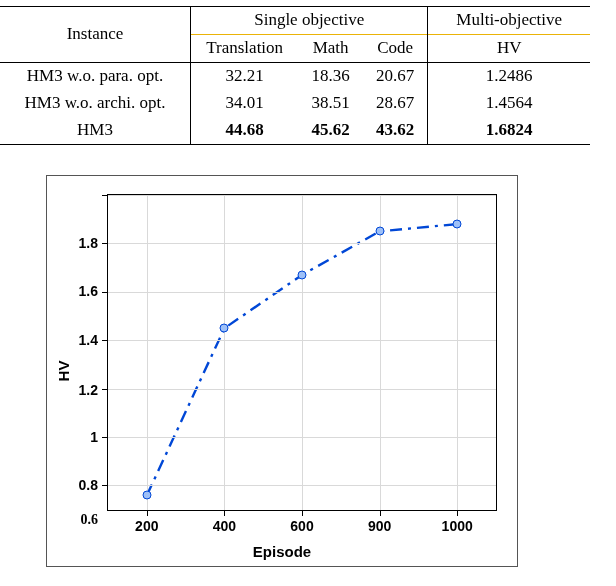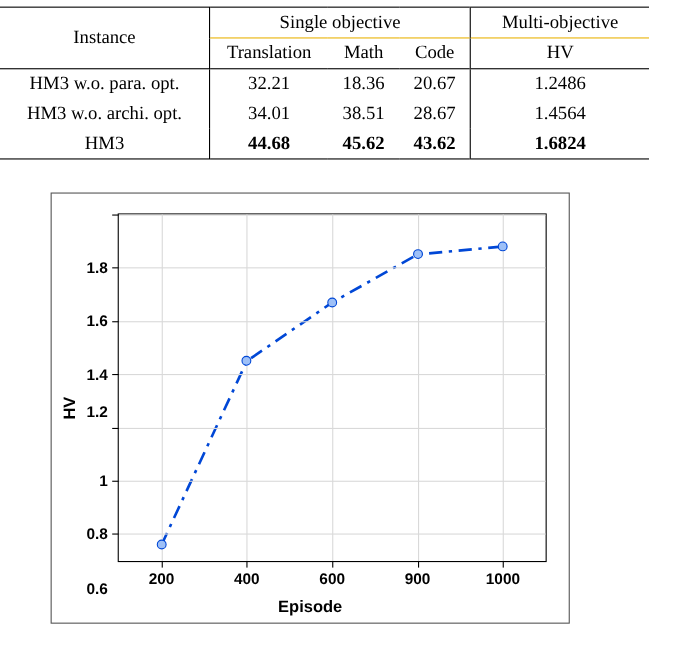--- a/index.html
+++ b/index.html
@@ -163,30 +163,30 @@
 
   <div class="chart-wrap">
     <div class="ylabel">HV</div>
     <div class="xlabel">Episode</div>
     <div class="plot-area" id="plot-area">
       <svg class="line-svg" id="line-svg" viewBox="0 0 388 315">
           <path d="M38.800000000000004 300.46153846153845 L116.39999999999999 133.26923076923077 L194 79.96153846153848 L271.59999999999997 36.34615384615387 L349.2 29.076923076923094" fill="none" stroke="#0047d6" stroke-width="2.4" stroke-dasharray="12 6 3 6"></path>
         </svg>
     <div class="grid-line-h" style="top: 290.769px;"></div>
         <div class="tick-h" style="top: 290.769px;"></div>
-        <div class="ytick-label" style="top: 292px;">0.6</div>
+        <div class="ytick-label" style="top: 277px; font-family: Liberation Serif, serif;">0.6</div>
         <div class="grid-line-h" style="top: 242.308px;"></div>
         <div class="tick-h" style="top: 242.308px;"></div>
         <div class="ytick-label" style="top: 242.308px;">0.8</div>
         <div class="grid-line-h" style="top: 193.846px;"></div>
         <div class="tick-h" style="top: 193.846px;"></div>
         <div class="ytick-label" style="top: 193.846px;">1</div>
         <div class="grid-line-h" style="top: 145.385px;"></div>
         <div class="tick-h" style="top: 145.385px;"></div>
-        <div class="ytick-label" style="top: 131px;">1.2</div>
+        <div class="ytick-label" style="top: 147px;">1.2</div>
         <div class="grid-line-h" style="top: 96.9231px;"></div>
         <div class="tick-h" style="top: 96.9231px;"></div>
         <div class="ytick-label" style="top: 96.9231px;">1.4</div>
         <div class="grid-line-h" style="top: 48.4615px;"></div>
         <div class="tick-h" style="top: 48.4615px;"></div>
         <div class="ytick-label" style="top: 48.4615px;">1.6</div>
         <div class="grid-line-h" style="top: 0px;"></div>
         <div class="tick-h" style="top: 0px;"></div>
         <div class="ytick-label" style="top: 0px;">1.8</div>
         <div class="grid-line-v" style="left: 38.8px;"></div>

